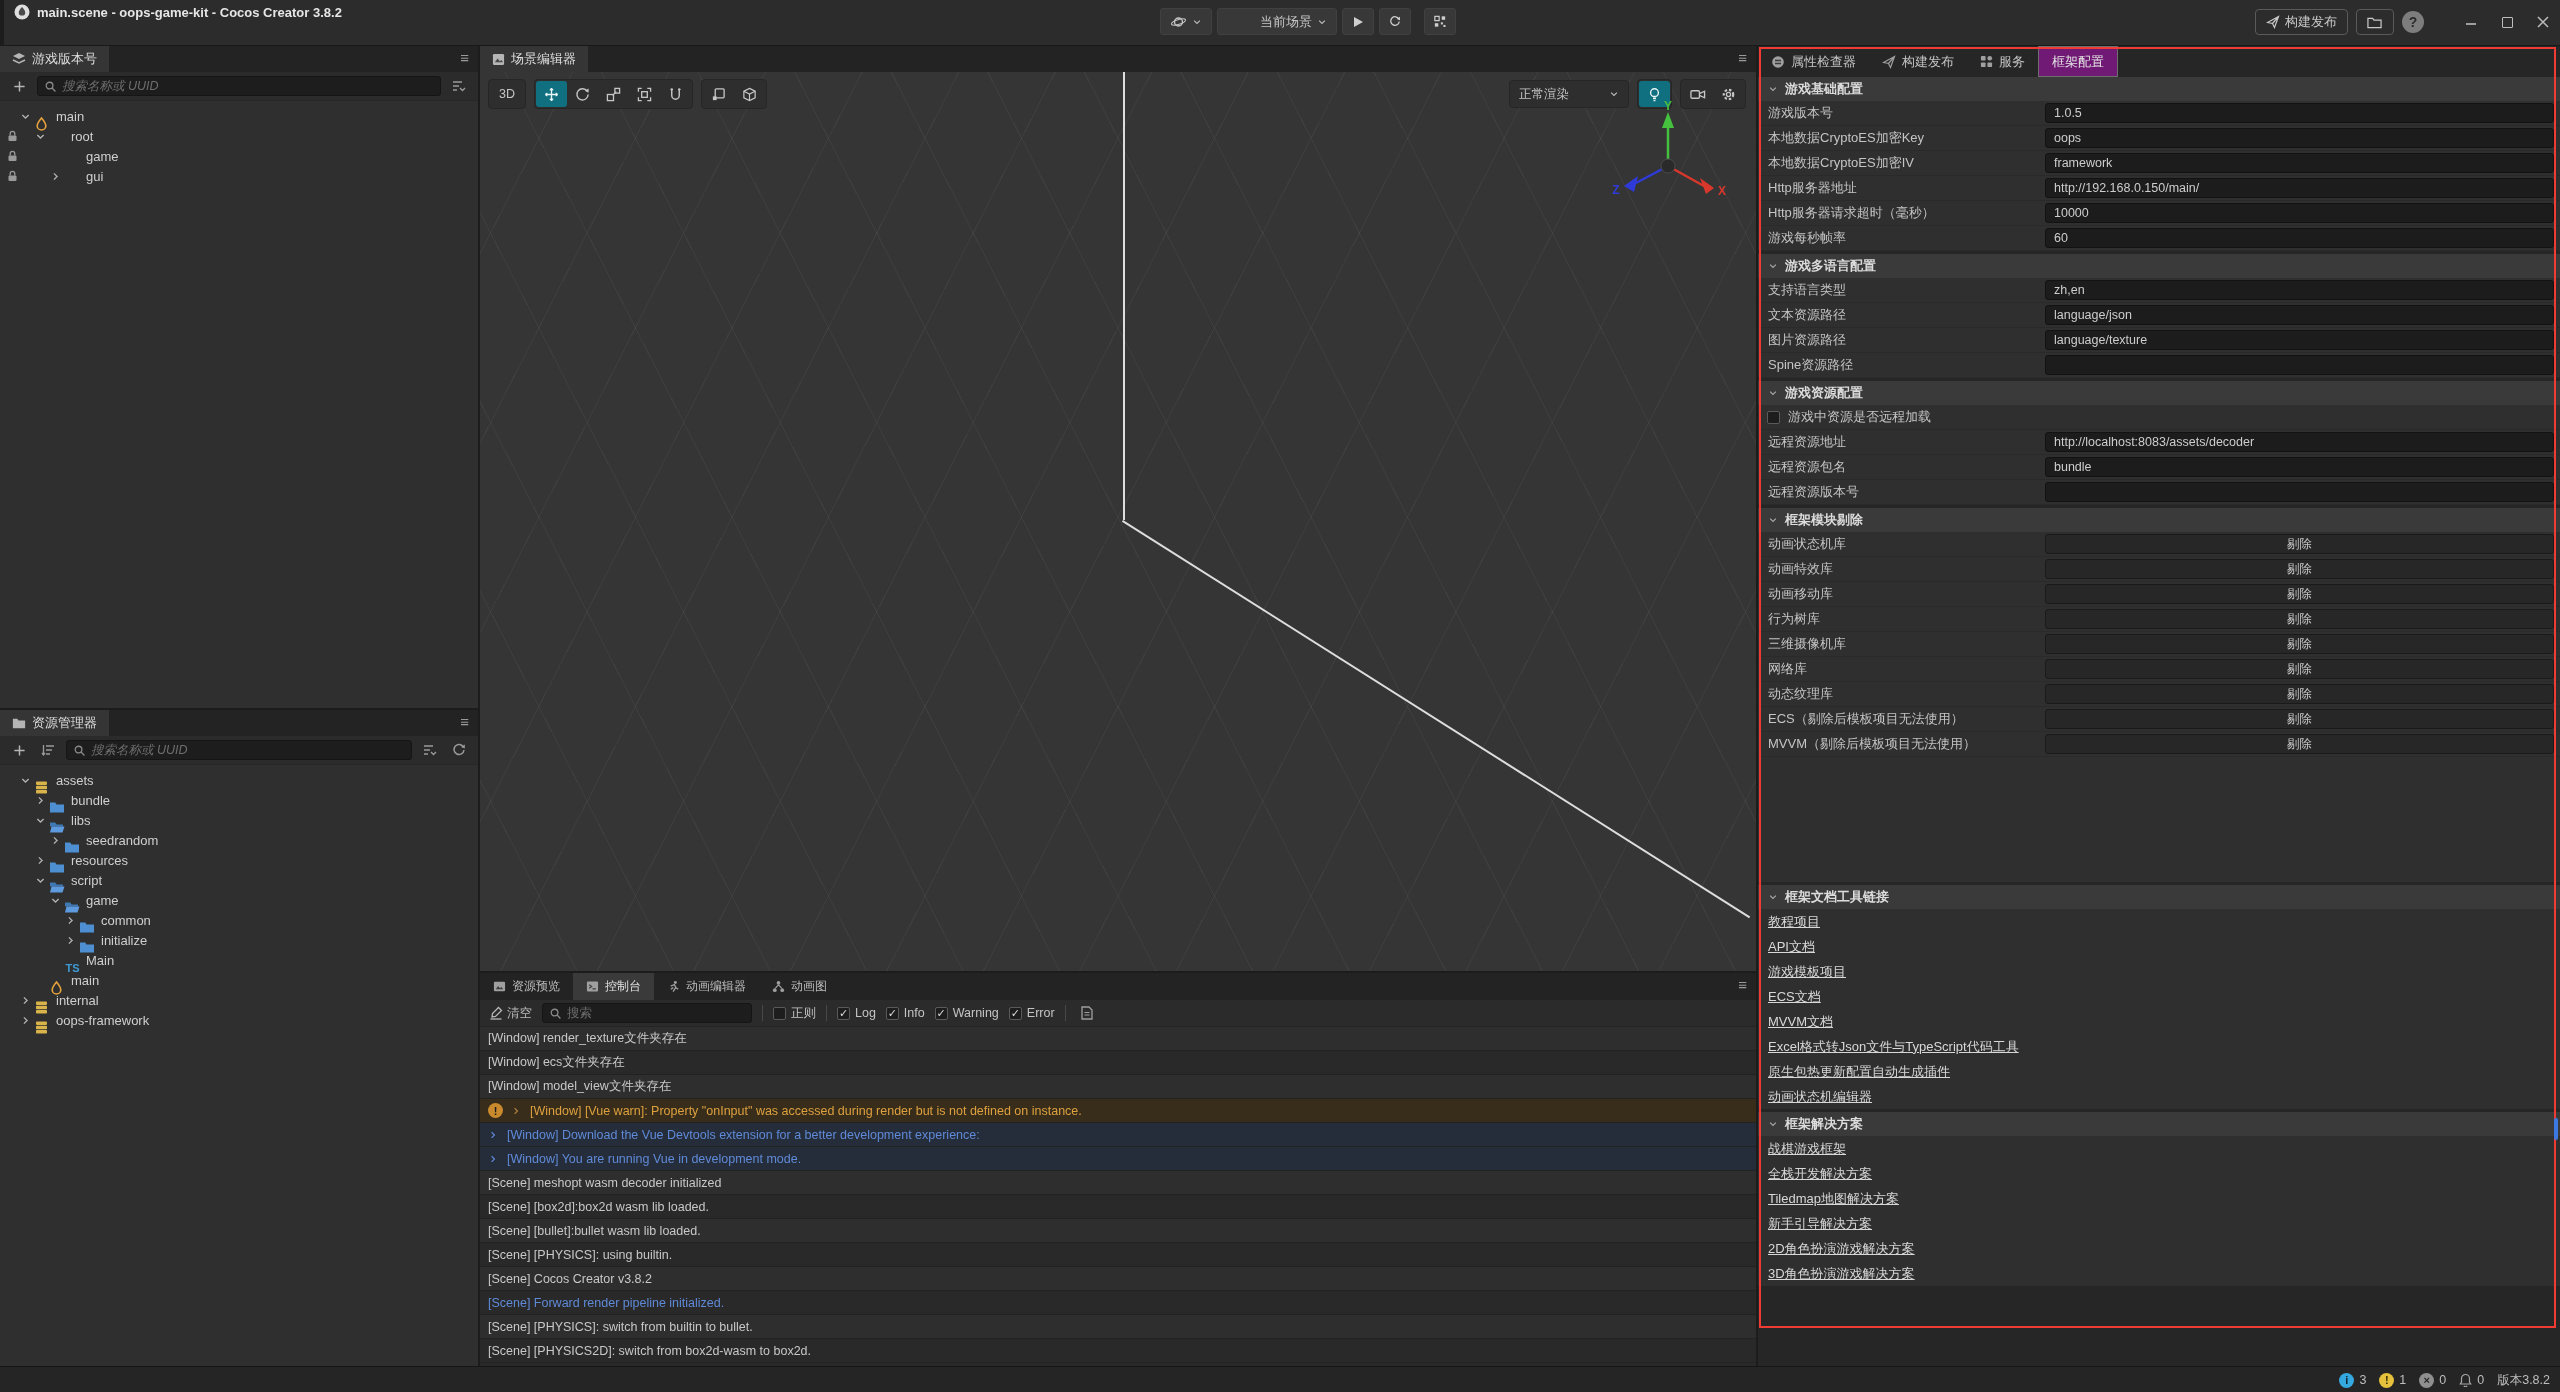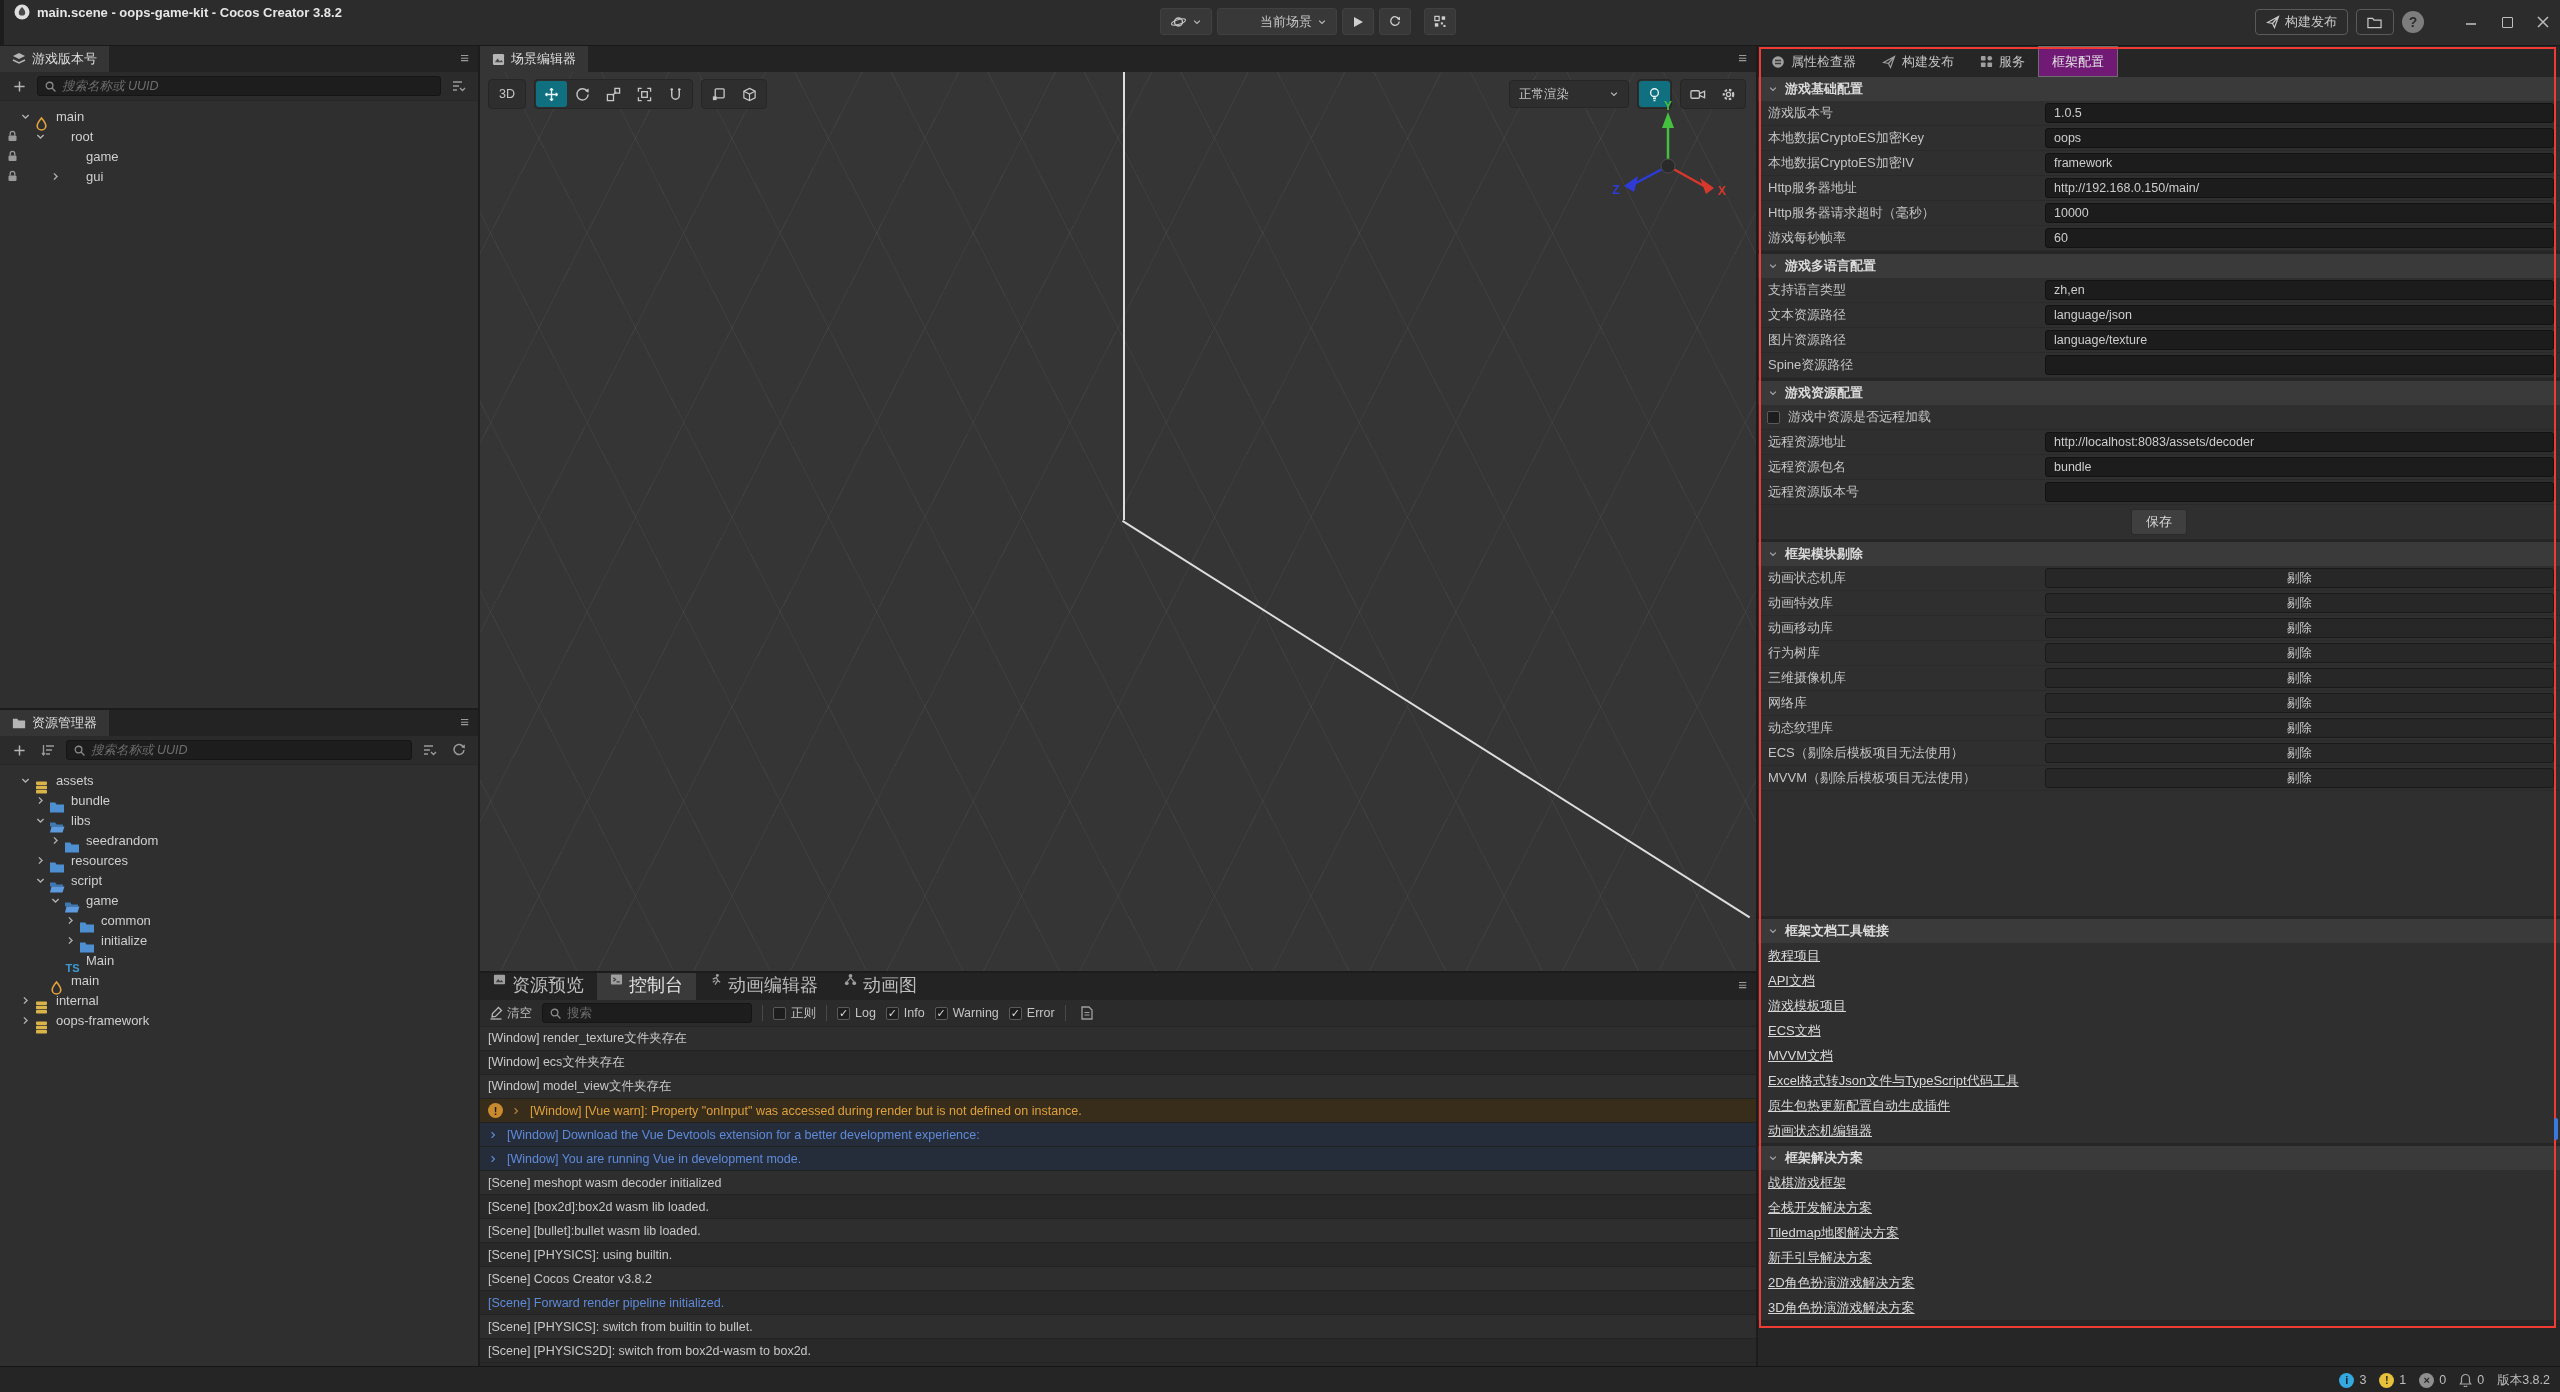--- a/index.html
+++ b/index.html
@@ -58,21 +58,21 @@
   .dline{position:absolute;left:643px;top:448px;width:742px;height:1.5px;background:rgba(235,235,235,.92);transform-origin:0 0;transform:rotate(32.3deg)}
   .scene-toolbar{position:absolute;left:8px;top:7px;display:flex;gap:8px;align-items:center}
   .stgroup{display:flex;background:#2e2e2e;border:1px solid #262626;border-radius:4px;padding:1px}
   .stbtn{width:31px;height:26px;display:flex;align-items:center;justify-content:center;color:#c6c6c6;border-radius:3px;font-size:12.5px}
   .stbtn.active{background:#11707f;color:#e8f4f6}
   .scene-toolbar-right{position:absolute;right:10px;top:7px;display:flex;gap:8px;align-items:center}
   .gizmo{position:absolute;left:1128px;top:28px}
 
   
   .ctabs{height:27px;background:#232323;display:flex;position:relative}
-  .ctab{display:flex;align-items:flex-start;gap:6px;padding:0 13px;font-size:18px;color:#bdbdbd}
+  .ctab{display:flex;align-items:center;gap:6px;padding:0 13px;font-size:12px;color:#bdbdbd}
   .ctab.active{background:#3a3a3a;color:#e2e2e2}
   .cfilter{height:27px;background:#2b2b2b;display:flex;align-items:center;gap:10px;padding:0 9px;border-bottom:1px solid #242424}
   .clearbtn{display:flex;align-items:center;gap:4px;font-size:12.5px;color:#b8b8b8}
   .csearch{width:210px;height:20px;background:#1d1d1d;border:1px solid #151515;border-radius:3px;display:flex;align-items:center;padding:0 6px;gap:5px}
   .csearch input{flex:1;background:transparent;border:none;outline:none;color:#cfcfcf;font-size:12.5px}
   .csearch input::placeholder{color:#6e6e6e}
   .vsep{width:1px;height:16px;background:#474747}
   .chk{display:flex;align-items:center;gap:5px;font-size:12.5px;color:#c4c4c4}
   .cb{width:13px;height:13px;background:#1d1d1d;border:1px solid #5a5a5a;border-radius:2px;display:flex;align-items:center;justify-content:center;font-size:11px;color:transparent}
   .chk.checked .cb{color:#dcdcdc}
@@ -1052,23 +1052,20 @@
           <span class="ival">http://localhost:8083/assets/decoder</span>
         </div>
         <div class="irow">
           <span class="ilabel">远程资源包名</span>
           <span class="ival">bundle</span>
         </div>
         <div class="irow">
           <span class="ilabel">远程资源版本号</span>
           <span class="ival"></span>
         </div>
-      <div class="saverow">
-        <span class="savebtn">保存</span>
-      </div>
     </div>
 
     <div class="isection">
       <div class="ihead">
         <span class="schev">
             <svg width="10" height="10" viewBox="0 0 14 14">
               <polyline points="3,5 7,9 11,5" fill="none" stroke="currentColor" stroke-width="1.7"></polyline>
             </svg>
           </span>
         <span>框架模块剔除</span>

